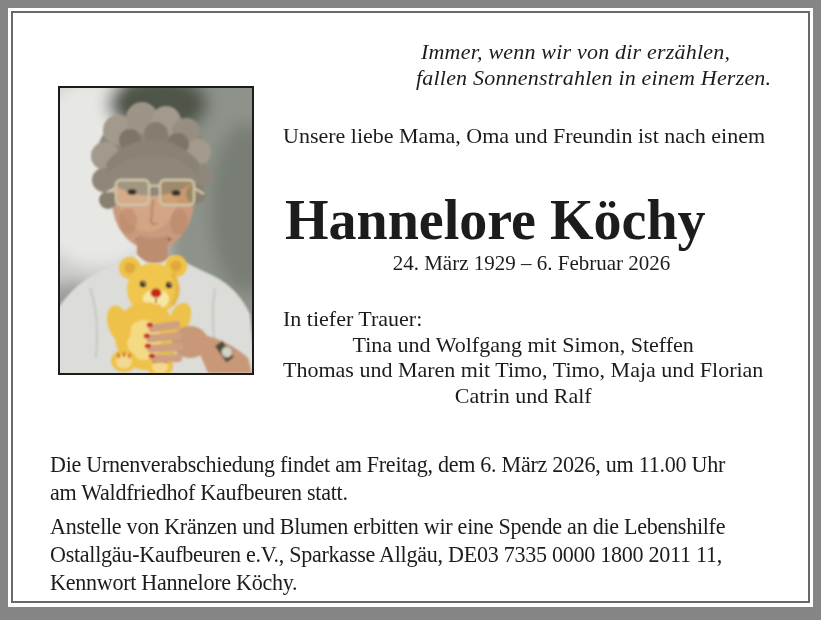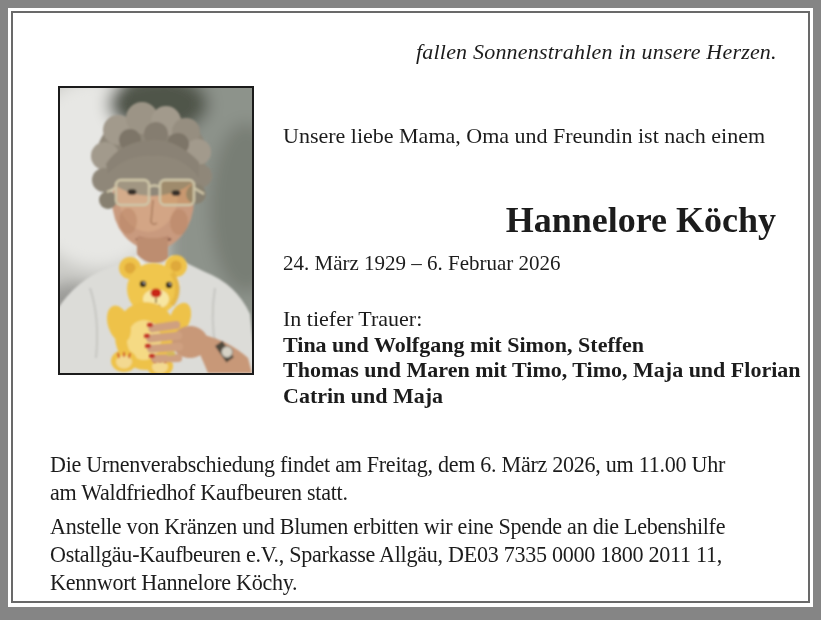--- a/index.html
+++ b/index.html
@@ -46,44 +46,45 @@
   .intro {
     position: absolute;
     left: 283px; top: 121px;
     font-size: 22px;
     line-height: 29px;
     white-space: nowrap;
     text-align: center;
   }
   .name {
     position: absolute;
-    left: 279px; top: 196px;
+    left: 285px; top: 196px;
     width: 497px;
-    text-align: right;
-    font-size: 36px;
+    text-align: left;
+    font-size: 56px;
     font-weight: bold;
     line-height: 48px;
     white-space: nowrap;
   }
   .dates {
     position: absolute;
     left: 283px; top: 251px;
     width: 497px;
+    text-align: center;
     font-size: 21px;
     line-height: 24px;
     white-space: nowrap;
   }
   .mourning {
     position: absolute;
     left: 283px; top: 306px;
     font-size: 22px;
     line-height: 25.5px;
     white-space: nowrap;
   }
-  .mourning .bold { font-weight: bold; }
+  .mourning .bold { font-weight: normal; text-align: center; }
   .para {
     position: absolute;
     left: 50px;
     font-size: 24px;
     line-height: 28px;
     letter-spacing: -0.3px;
     transform: scaleX(0.92);
     transform-origin: left top;
     white-space: nowrap;
   }
@@ -91,21 +92,22 @@
   .donation { top: 512px; }
 </style>
 </head>
 <body>
 
 <div class="sheet">
   <div class="sheet-border"></div>
 </div>
 
 <div class="quote">
-  <div>fallen Sonnenstrahlen in unsere Herzen.</div>
+  <div class="q1">Immer, wenn wir von dir erzählen,</div>
+  <div>fallen Sonnenstrahlen in einem Herzen.</div>
 </div>
 
 <div class="photo" aria-label="Elderly woman with gray curly hair and glasses, wearing a light shirt, holding a yellow teddy bear with a red nose">
   <svg viewBox="0 0 192 285" preserveAspectRatio="none">
     <defs>
       <filter id="b6" x="-60%" y="-60%" width="220%" height="220%">
           <feGaussianBlur stdDeviation="8"></feGaussianBlur>
         </filter>
       <filter id="b1" x="-40%" y="-40%" width="180%" height="180%">
           <feGaussianBlur stdDeviation="1"></feGaussianBlur>
@@ -225,21 +227,21 @@
 </div>
 
 <div class="name">Hannelore Köchy</div>
 
 <div class="dates">24. März 1929 – 6. Februar 2026</div>
 
 <div class="mourning">
   <div>In tiefer Trauer:</div>
   <div class="bold">Tina und Wolfgang mit Simon, Steffen</div>
   <div class="bold">Thomas und Maren mit Timo, Timo, Maja und Florian</div>
-  <div class="bold">Catrin und Maja</div>
+  <div class="bold">Catrin und Ralf</div>
 </div>
 
 <div class="para funeral">
   <div>Die Urnenverabschiedung findet am Freitag, dem 6. März 2026, um 11.00 Uhr</div>
   <div>am Waldfriedhof Kaufbeuren statt.</div>
 </div>
 
 <div class="para donation">
   <div>Anstelle von Kränzen und Blumen erbitten wir eine Spende an die Lebenshilfe</div>
   <div>Ostallgäu-Kaufbeuren e.V., Sparkasse Allgäu, DE03 7335 0000 1800 2011 11,</div>

